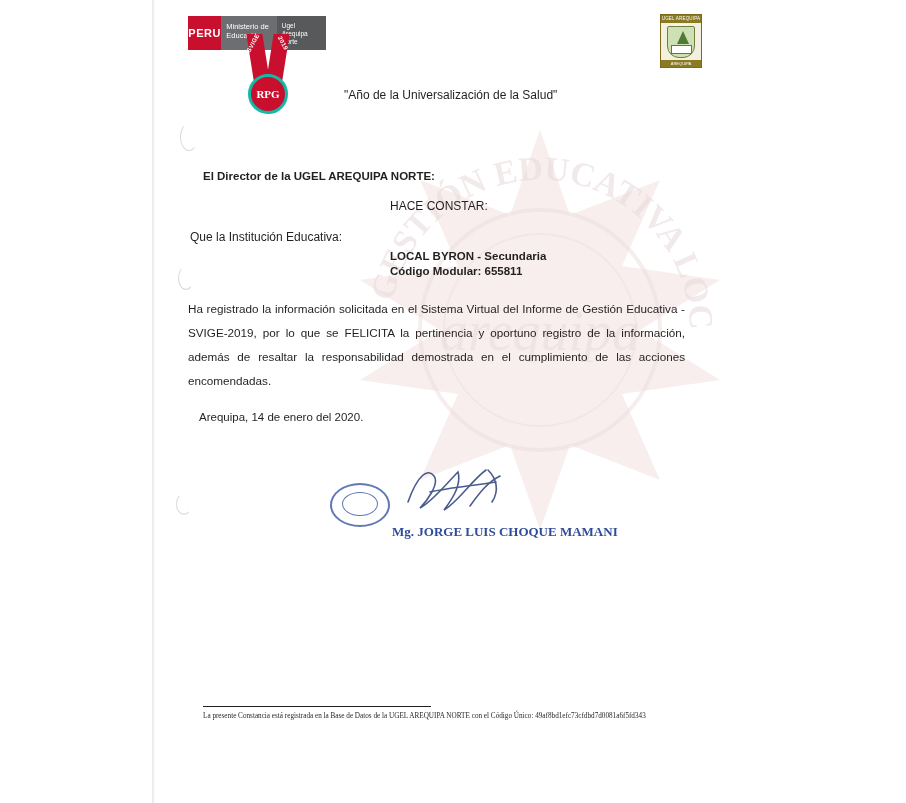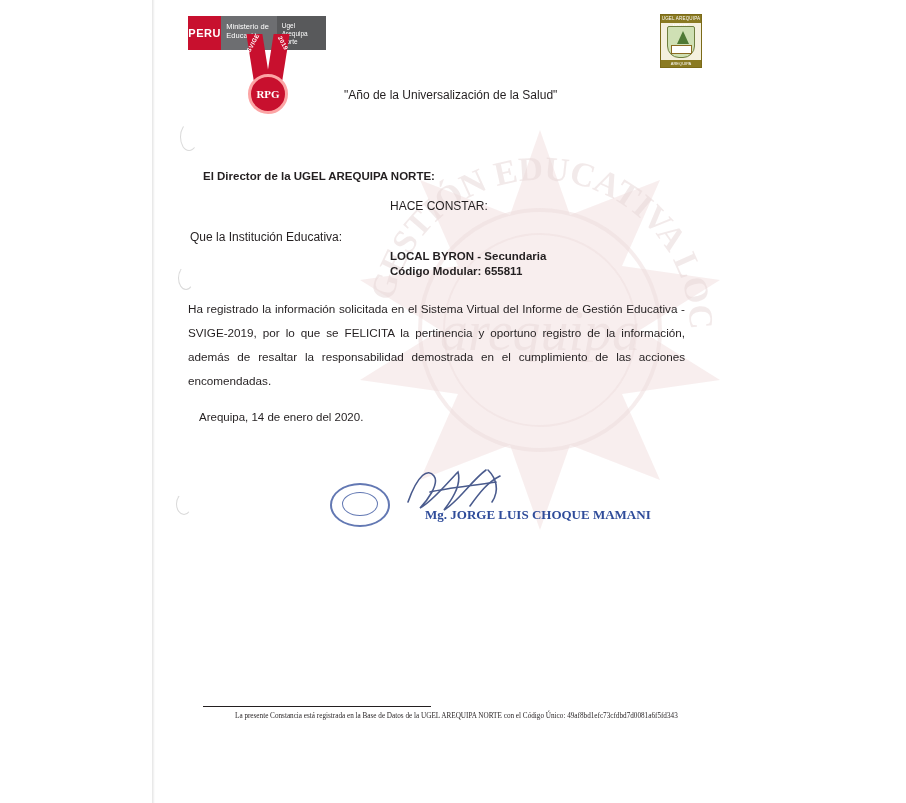--- a/index.html
+++ b/index.html
@@ -107,21 +107,21 @@
     transform: rotate(-62deg);
   }
   #svige-medal .ribbon-text.left  { left: -2px; }
   #svige-medal .ribbon-text.right { left: 28px; transform: rotate(62deg); }
   #svige-medal .disc {
     position: absolute;
     left: 16px; top: 40px;
     width: 40px; height: 40px;
     border-radius: 50%;
     background: #c8102e;
-    border: 3px solid #fca5a5;
+    border: 3px solid #14b8a6;
     box-sizing: border-box;
     display: flex;
     align-items: center;
     justify-content: center;
   }
   #svige-medal .disc span {
     color: #fff;
     font-size: 11px;
     font-weight: bold;
     font-family: "Liberation Serif", serif;
@@ -261,27 +261,26 @@
     border-radius: 50%;
   }
   #signature-scribble {
     position: absolute;
     left: 400px; top: 462px;
     width: 110px; height: 60px;
     opacity: 0.85;
   }
   #sign-name {
     position: absolute;
-    left: 392px; top: 507px;
+    left: 392px; top: 524px;
     font-family: "Liberation Serif", serif;
     font-size: 13px;
     font-weight: bold;
     color: #2f4c9a;
     white-space: nowrap;
-    margin-left: 33px;
   }
   #sign-role {
     position: absolute;
     left: 392px; top: 524px;
     font-family: "Liberation Serif", serif;
     font-size: 13px;
     font-weight: bold;
     color: #2f4c9a;
     white-space: nowrap;
   }
@@ -293,21 +292,20 @@
     width: 228px;
     border-top: 1px solid #231f20;
   }
   #footer-note {
     position: absolute;
     left: 203px; top: 712px;
     font-family: "Liberation Serif", serif;
     font-size: 7.2px;
     color: #231f20;
     white-space: nowrap;
-    margin-left: 32px;
   }
 
   
   .smudge {
     position: absolute;
     border-radius: 50%;
     border: 1px solid rgba(120,120,120,0.28);
     border-right-color: transparent;
     border-top-color: transparent;
   }

